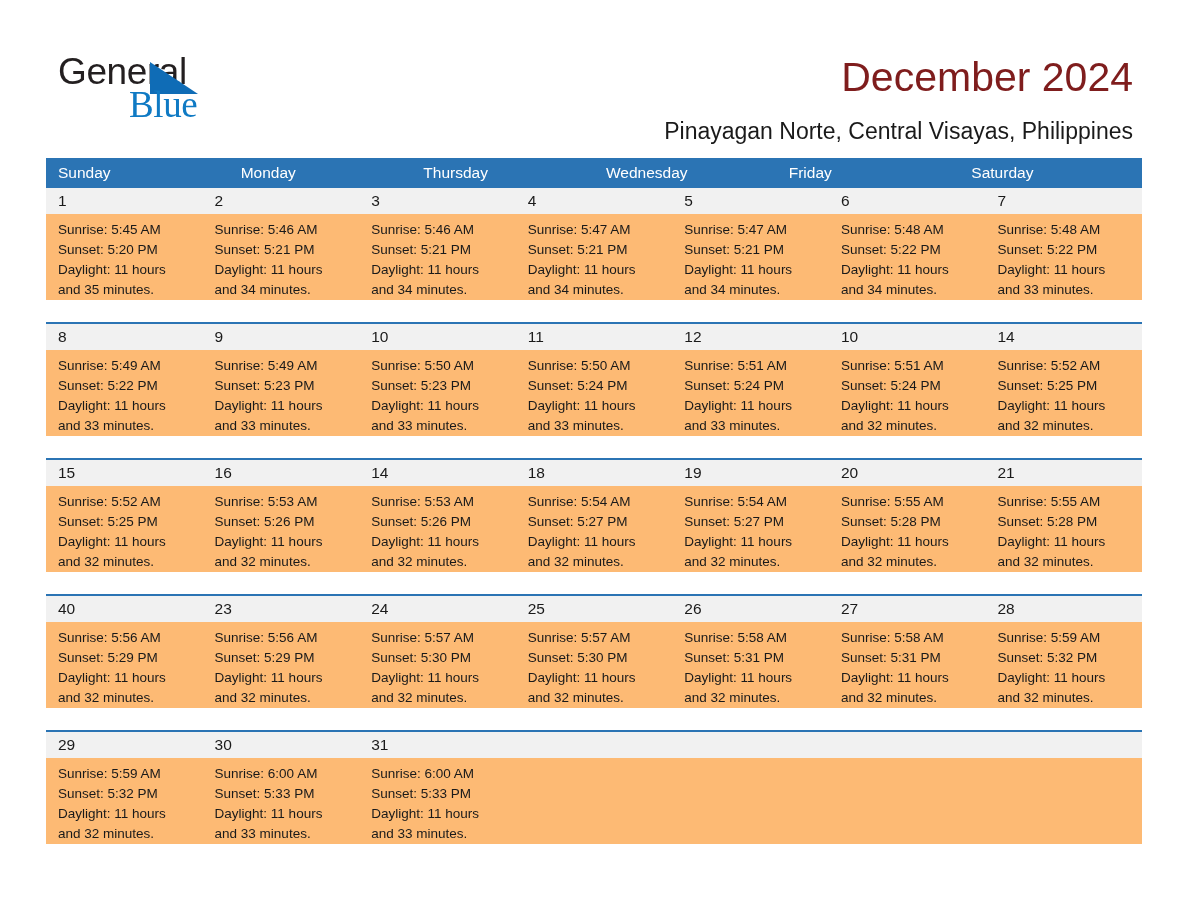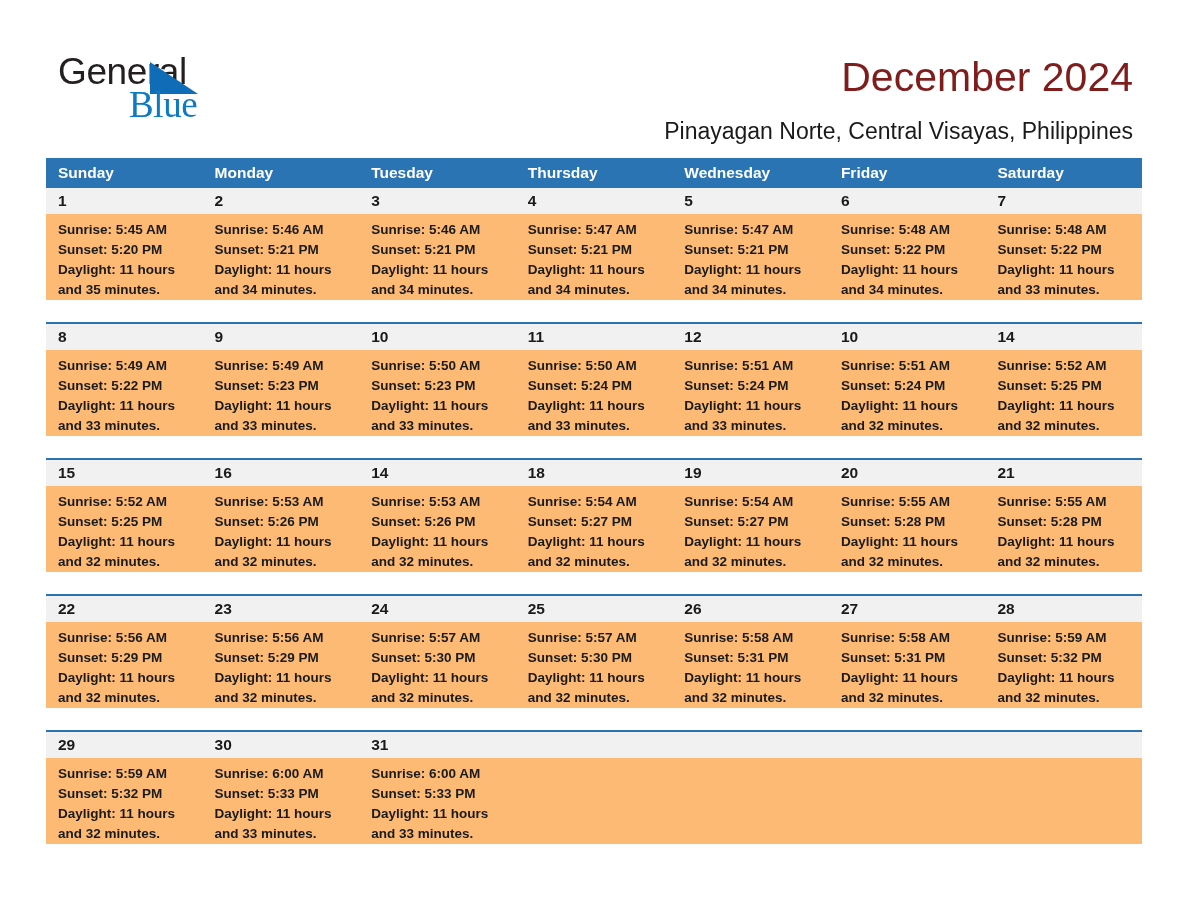--- a/index.html
+++ b/index.html
@@ -85,21 +85,20 @@
     text-align: right;
     margin-left: 40px;
   }
 
   
   .calendar {
     position: absolute;
     left: 46px;
     top: 158px;
     width: 1096px;
-    font-weight: bold;
   }
   .weekday-row {
     display: flex;
     width: 100%;
     background: #2b74b4;
     height: 30px;
   }
   .weekday {
     flex: 1 1 0;
     min-width: 0;
@@ -167,21 +166,20 @@
       <span class="logo-blue">Blue</span>
     </div>
     <div class="title">December 2024</div>
     <div class="subtitle">Pinayagan Norte, Central Visayas, Philippines</div>
   </div>
 
   <div class="calendar">
     <div class="weekday-row" id="weekday-row">
         <div class="weekday">Sunday</div>
         <div class="weekday">Monday</div>
-        <div class="weekday">Tuesday</div>
         <div class="weekday">Thursday</div>
         <div class="weekday">Wednesday</div>
         <div class="weekday">Friday</div>
         <div class="weekday">Saturday</div>
       </div>
     <div id="weeks-container">
         <div class="week first">
           <div class="date-row">
             <div class="date-cell">1</div>
             <div class="date-cell">2</div>
@@ -344,21 +342,21 @@
               <div class="info-line">Sunrise: 5:55 AM</div>
               <div class="info-line">Sunset: 5:28 PM</div>
               <div class="info-line">Daylight: 11 hours</div>
               <div class="info-line">and 32 minutes.</div>
             </div>
           </div>
         </div>
         <div class="week-spacer"></div>
         <div class="week">
           <div class="date-row">
-            <div class="date-cell">22</div>
+            <div class="date-cell">40</div>
             <div class="date-cell">23</div>
             <div class="date-cell">24</div>
             <div class="date-cell">25</div>
             <div class="date-cell">26</div>
             <div class="date-cell">27</div>
             <div class="date-cell">28</div>
           </div>
           <div class="info-row">
             <div class="info-cell">
               <div class="info-line">Sunrise: 5:56 AM</div>

